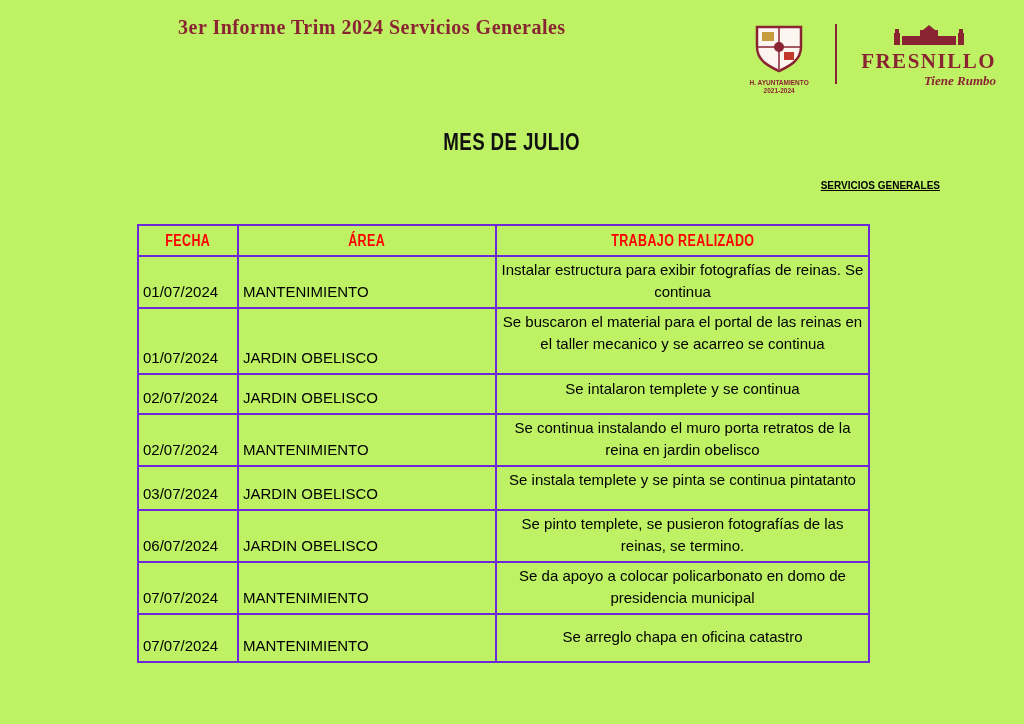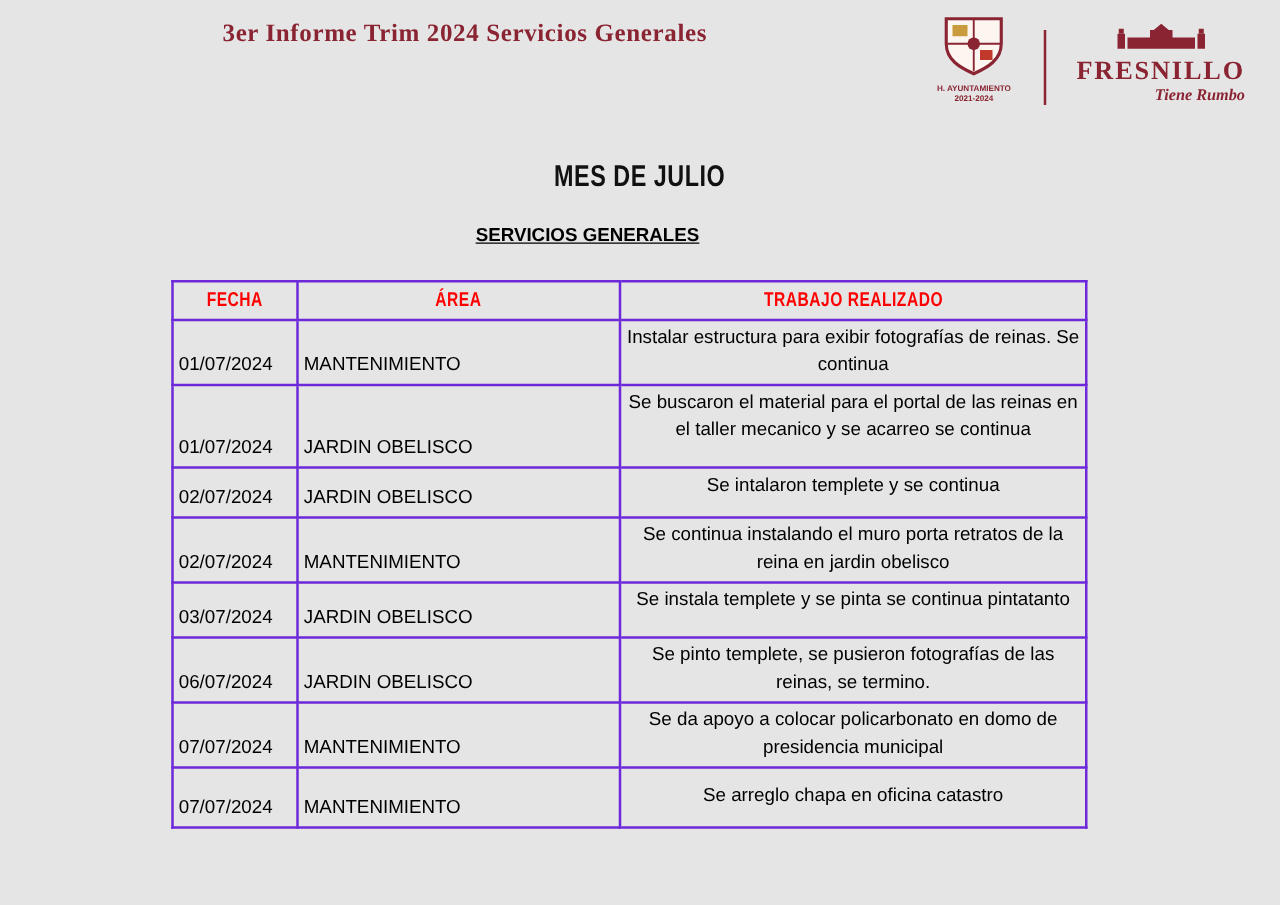--- a/index.html
+++ b/index.html
@@ -4,33 +4,33 @@
 <style>
   * { margin: 0; padding: 0; box-sizing: border-box; }
   html, body { background: #ffffff; }
   body {
     width: 1024px; height: 724px;
     font-family: "Liberation Sans", sans-serif;
     color: #000;
     position: relative;
     overflow: hidden;
   }
-  .page { position: relative; width: 1024px; height: 724px; background: #e5e5e5; }
+  .page { position: relative; width: 1024px; height: 724px; background: #bef264; }
 
   
   .report-header-title {
     position: absolute; left: 178px; top: 16px;
     font-family: "Liberation Serif", serif;
     font-weight: 700; font-size: 20px;
     color: #8a2432; letter-spacing: 0.5px;
     white-space: nowrap;
   }
 
   
-  .logo { position: absolute; top: 12px; right: 28px; display: flex; align-items: flex-end; gap: 24px; }
+  .logo { position: absolute; top: 24px; right: 28px; display: flex; align-items: flex-start; gap: 24px; }
   .crest-col { display: flex; flex-direction: column; align-items: center; width: 64px; }
   .crest-caption { font-size: 6.5px; color: #8a2432; font-weight: 700; text-align: center; line-height: 8px; margin-top: 1px; }
   .logo-divider { width: 2px; height: 60px; background: #8a2432; }
   .brand-col { display: flex; flex-direction: column; align-items: center; }
   .brand-name {
     font-family: "Liberation Serif", serif; font-weight: 700;
     font-size: 21px; letter-spacing: 1.5px; color: #8a2432; line-height: 22px;
   }
   .brand-tagline {
     font-family: "Liberation Serif", serif; font-style: italic; font-weight: 700;
@@ -44,22 +44,22 @@
     display: inline-block;
     transform: scaleX(0.78);
     transform-origin: center;
     white-space: nowrap;
     letter-spacing: 0.5px;
   }
   .main-title { position: absolute; top: 82px; left: 0; width: 1024px; text-align: center; font-size: 27px; color: #111; }
   .u { text-decoration: underline; }
   .month-title { position: absolute; top: 128px; left: 0; width: 1024px; text-align: center; font-size: 24px; color: #111; }
   .section-title {
-    position: absolute; top: 180px; left: 0; width: 940px; text-align: center;
-    font-size: 15px; font-weight: 700; color: #000;
+    position: absolute; top: 180px; left: 0; width: 940px; text-align: right;
+    font-size: 10px; font-weight: 700; color: #000;
   }
   .section-title span { text-decoration: underline; }
 
   
   table.report {
     position: absolute; left: 137px; top: 224px;
     width: 731px;
     border-collapse: collapse;
     table-layout: fixed;
     font-size: 15px;

